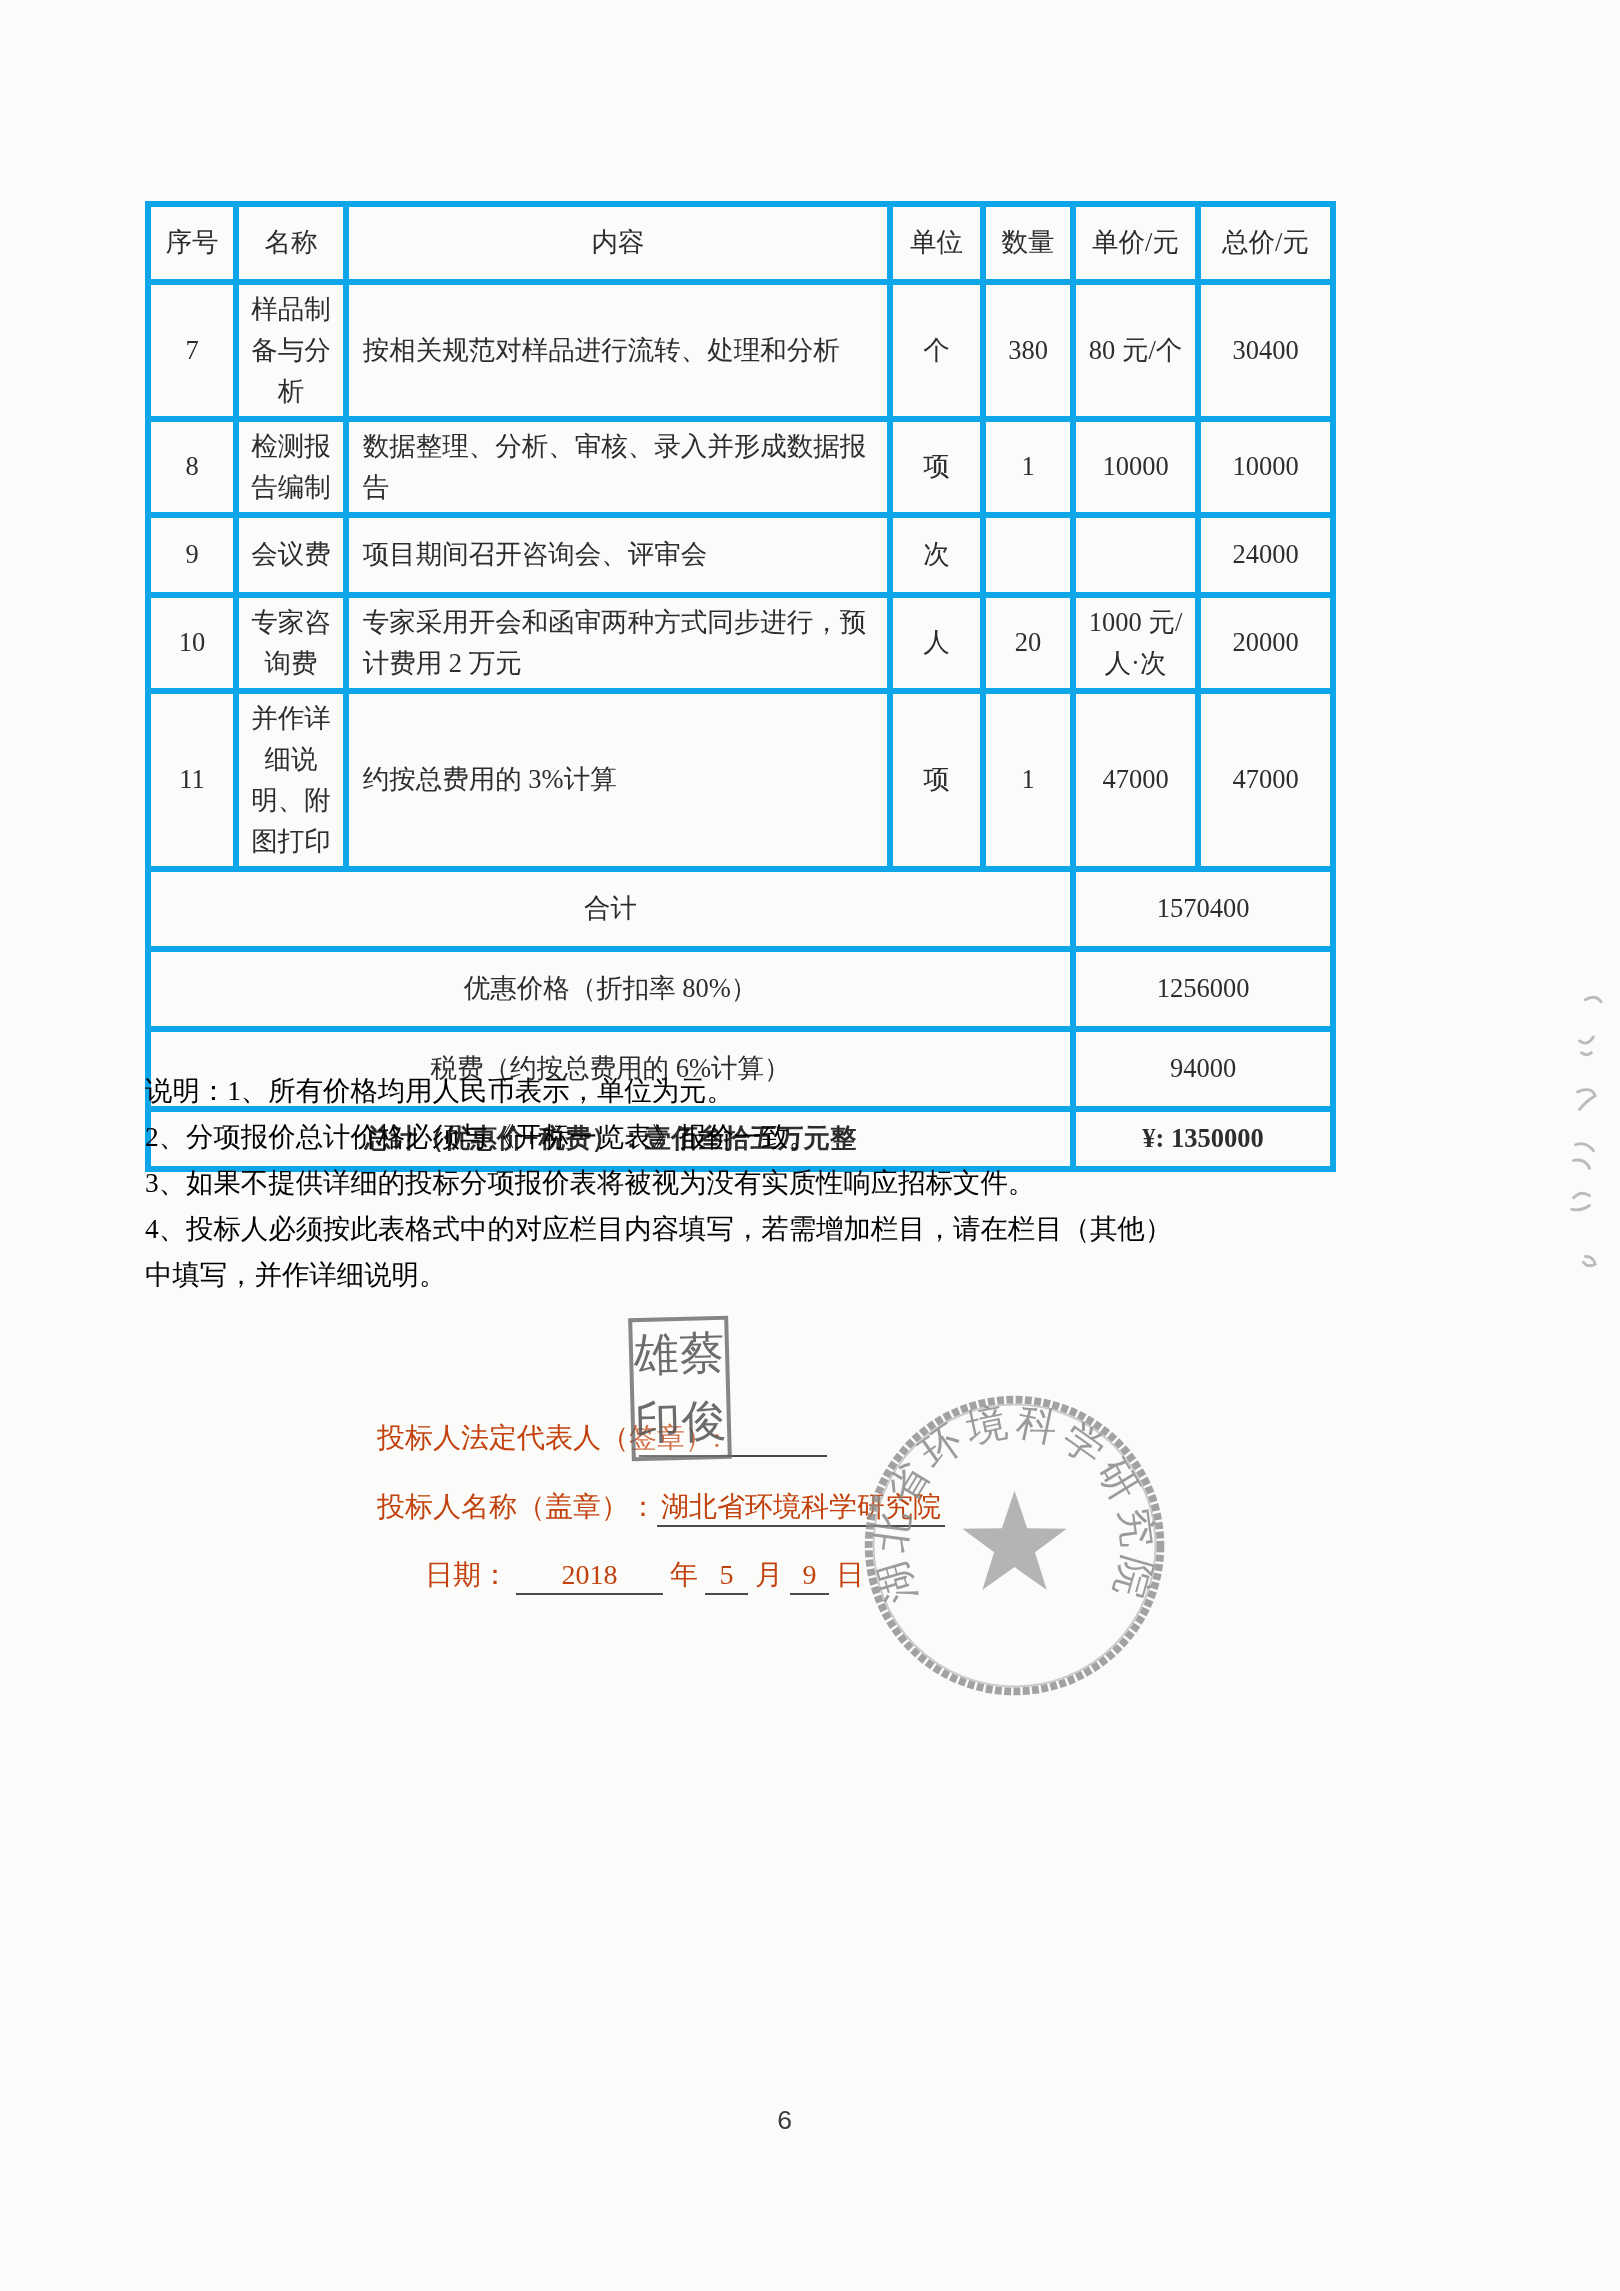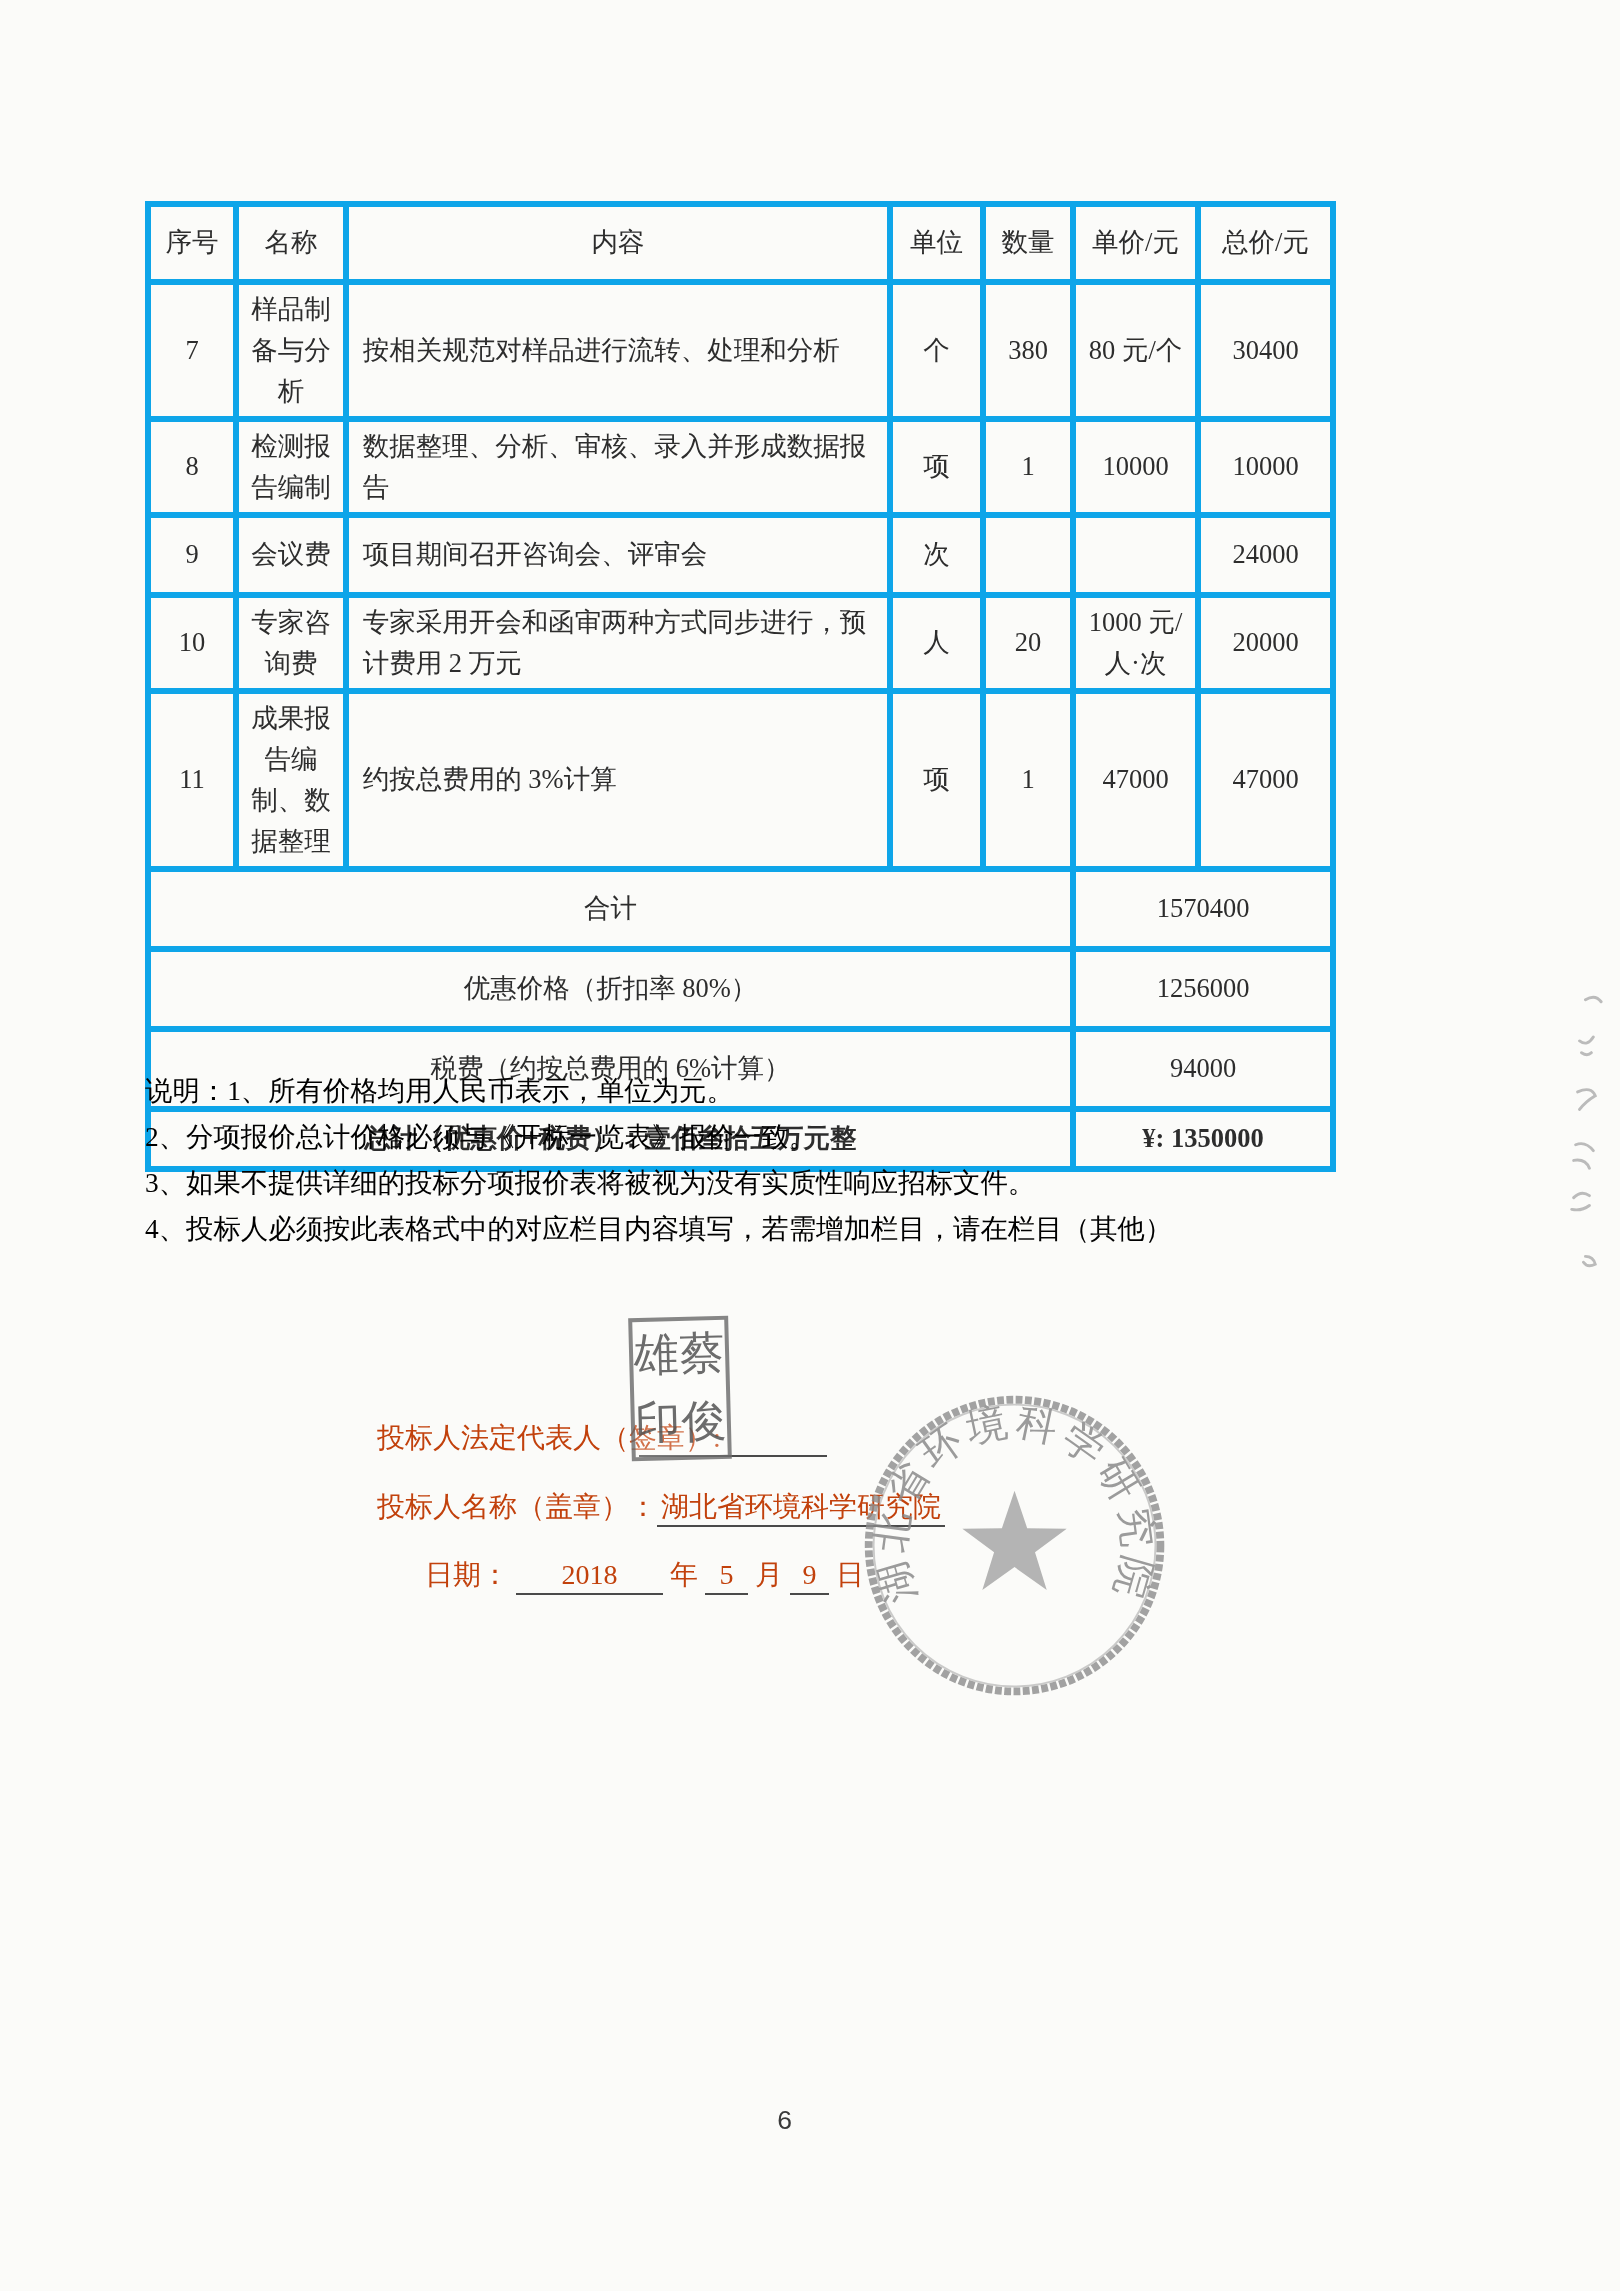--- a/index.html
+++ b/index.html
@@ -127,21 +127,21 @@
         <td>10</td>
         <td>专家咨询费</td>
         <td class="col-content">专家采用开会和函审两种方式同步进行，预计费用 2 万元</td>
         <td>人</td>
         <td>20</td>
         <td>1000 元/人·次</td>
         <td>20000</td>
       </tr>
       <tr class="row-11">
         <td>11</td>
-        <td>成果报告编制、数据整理</td>
+        <td>并作详细说明、附图打印</td>
         <td class="col-content">约按总费用的 3%计算</td>
         <td>项</td>
         <td>1</td>
         <td>47000</td>
         <td>47000</td>
       </tr>
       <tr class="sum-row">
         <td colspan="5">合计</td>
         <td colspan="2">1570400</td>
       </tr>
@@ -158,20 +158,21 @@
         <td colspan="2">¥: 1350000</td>
       </tr>
     </tbody>
   </table>
 
   <div class="notes">
     <div class="note-line">说明：1、所有价格均用人民币表示，单位为元。</div>
     <div class="note-line indent">2、分项报价总计价格必须与《开标一览表》报价一致。</div>
     <div class="note-line indent">3、如果不提供详细的投标分项报价表将被视为没有实质性响应招标文件。</div>
     <div class="note-line indent">4、投标人必须按此表格式中的对应栏目内容填写，若需增加栏目，请在栏目（其他）</div>
+    <div class="note-line">中填写，并作详细说明。</div>
   </div>
 
   <div class="sig-line sig-rep">投标人法定代表人（签章）:</div>
   <div class="rep-underline"></div>
 
   <div class="sig-line sig-name">
     <span>投标人名称（盖章）：</span><span class="company-underlined">湖北省环境科学研究院</span>
   </div>
 
   <div class="sig-line sig-date">

